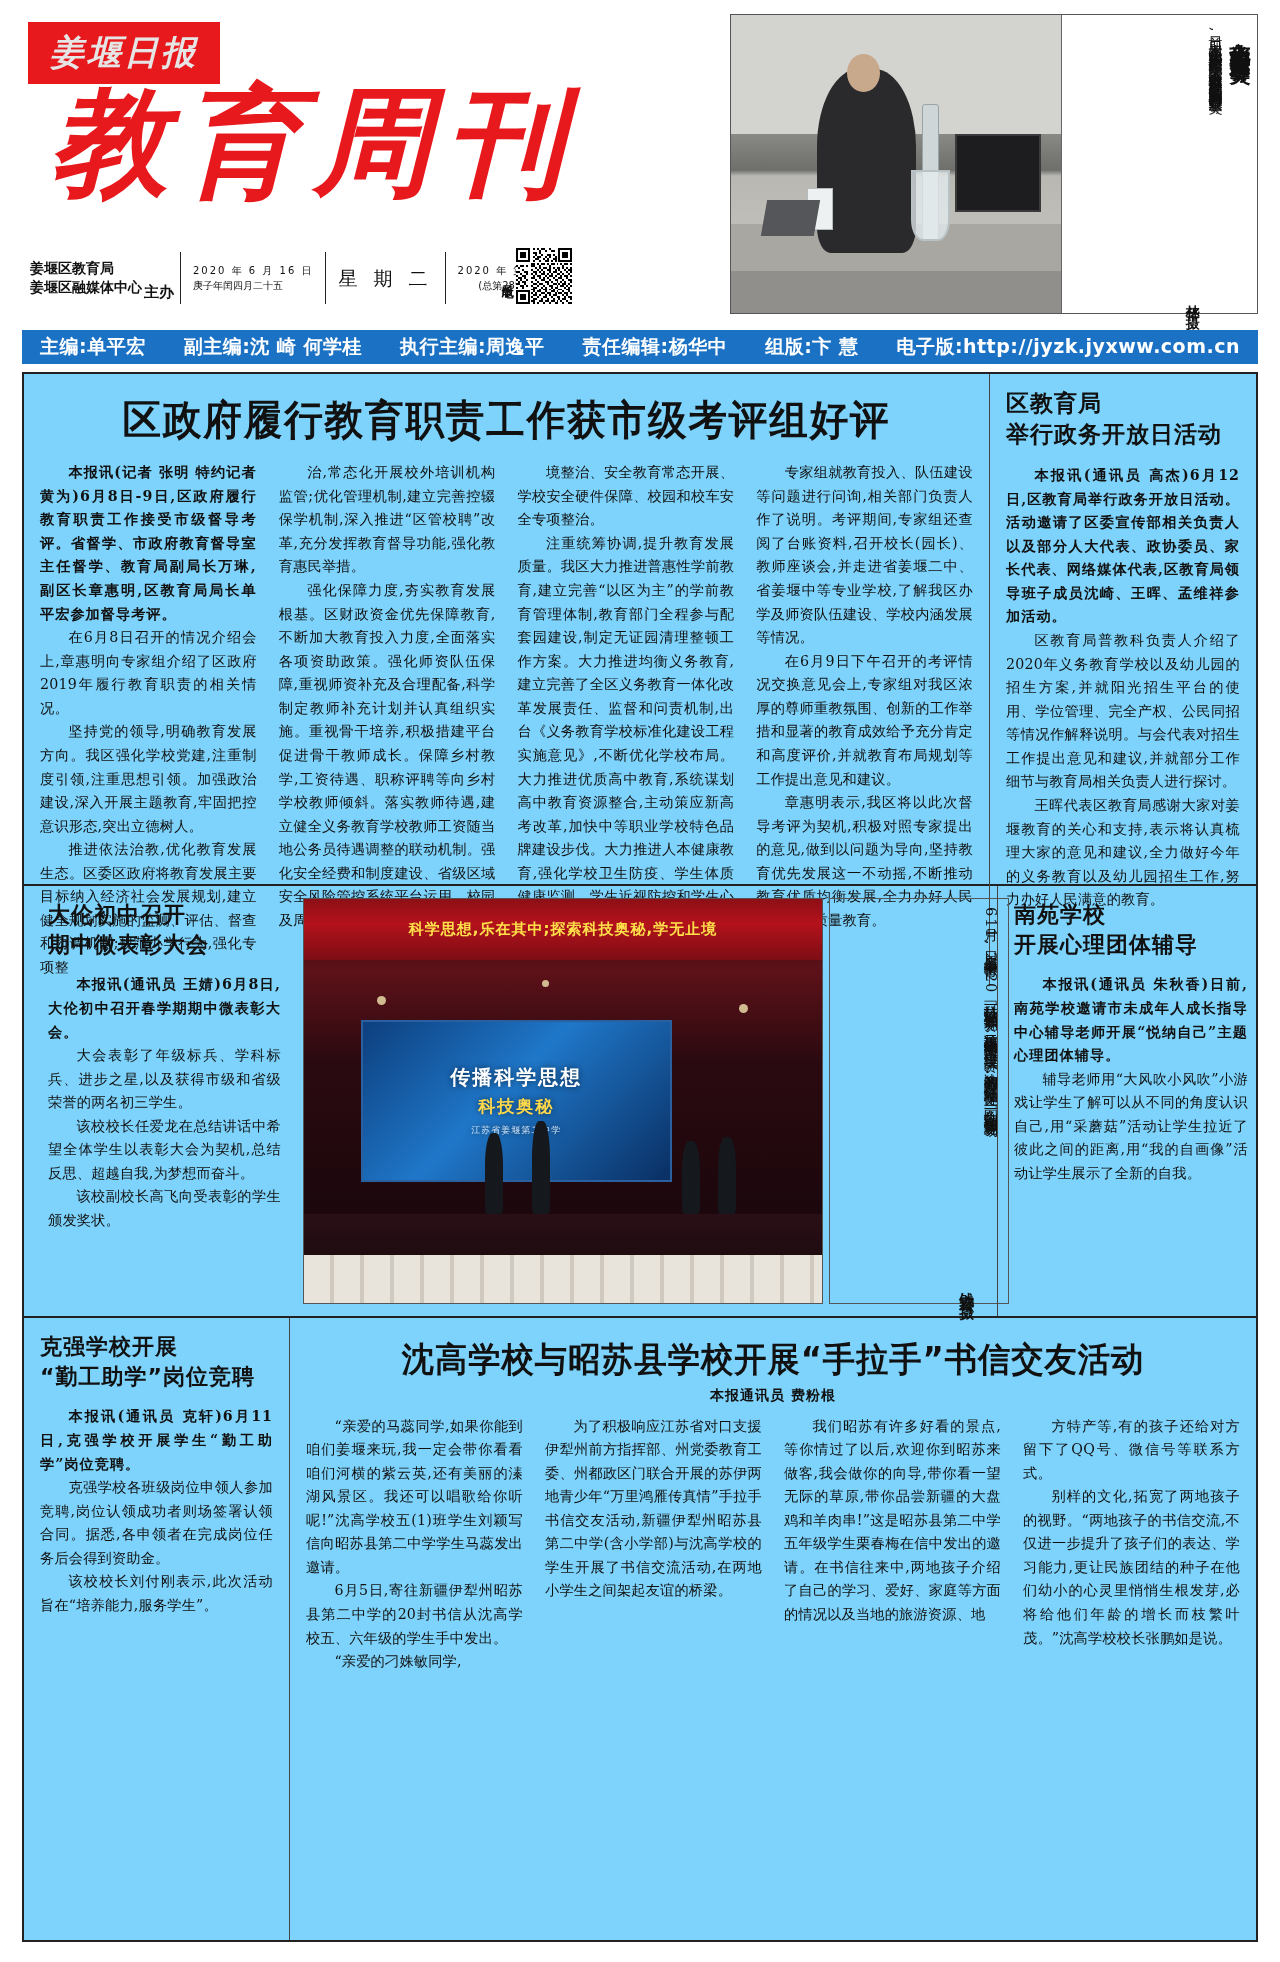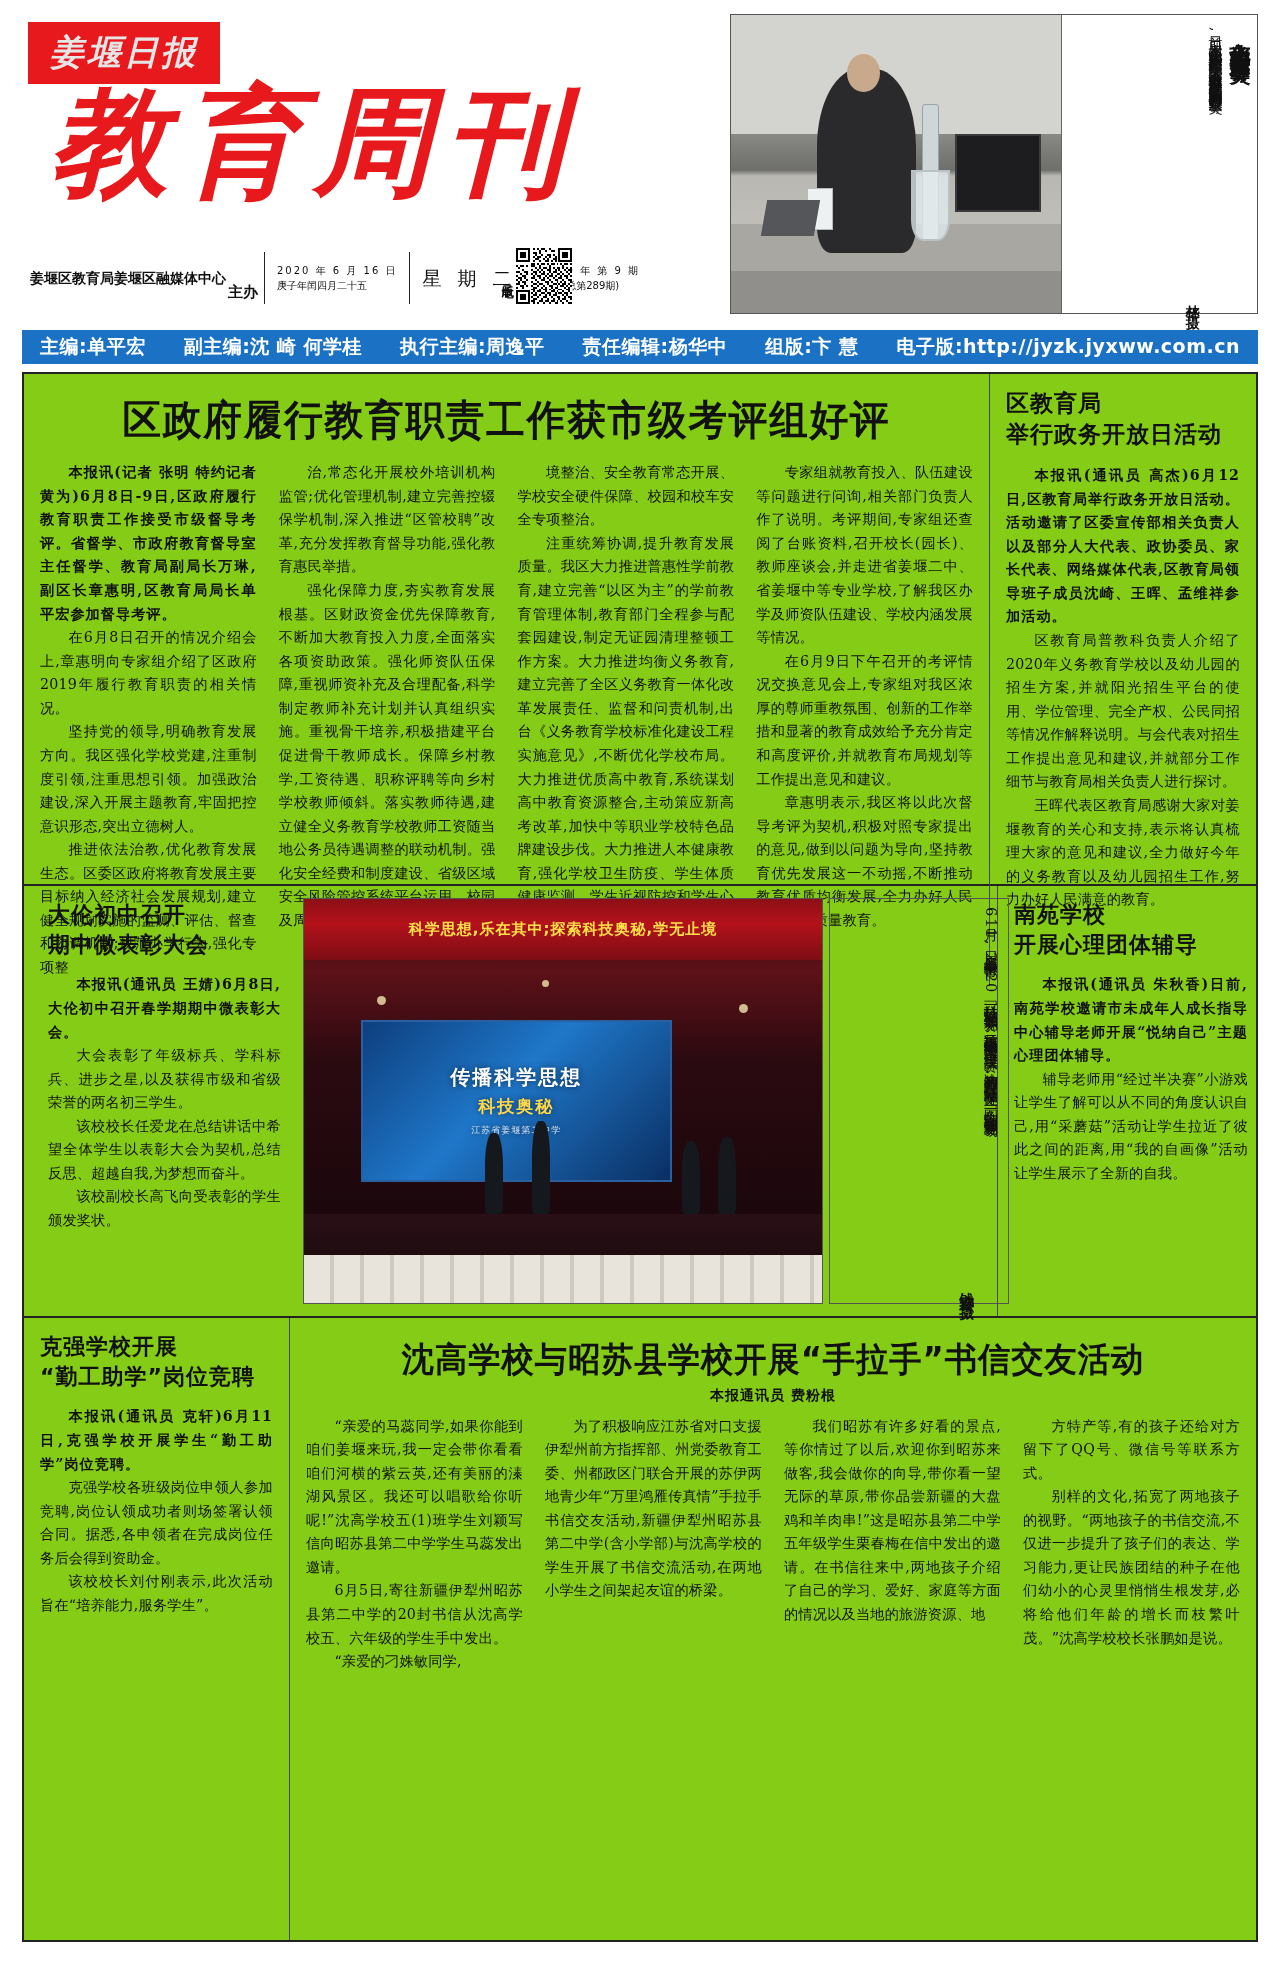--- a/index.html
+++ b/index.html
@@ -37,21 +37,21 @@
   .pubinfo {
     position: absolute; left: 30px; top: 252px;
     display: flex; align-items: stretch; height: 52px;
     font-family: "DejaVu Sans", "Liberation Sans", sans-serif;
   }
   .pub-org {
     display: flex; align-items: center; gap: 2px;
     font-size: 14px; font-weight: bold; line-height: 1.35;
     padding-right: 6px;
   }
-  .pub-org .org-lines { display: flex; flex-direction: row; }
+  .pub-org .org-lines { display: flex; flex-direction: column; }
   .pub-org .sponsor { font-size: 15px; font-weight: bold; align-self: flex-end; padding-bottom: 2px; }
   .pub-cell {
     border-left: 1px solid #222;
     padding: 0 12px;
     display: flex; flex-direction: column; justify-content: center;
     font-size: 10px; line-height: 1.5; white-space: nowrap;
   }
   .pub-cell.single { justify-content: center; font-size: 19px; letter-spacing: 5px; }
   .pub-cell .l1 { letter-spacing: 2px; }
   .pub-cell .l2 { letter-spacing: 0px; }
@@ -138,21 +138,21 @@
     display: flex; align-items: center; justify-content: center; gap: 38px;
     color: #fff; font-size: 19px; font-weight: bold;
     font-family: "DejaVu Sans", "Liberation Sans", sans-serif;
     letter-spacing: 0.5px;
   }
 
   
   .frame {
     position: absolute; left: 22px; top: 372px; width: 1236px; height: 1570px;
     border: 2px solid #222;
-    background: #84cc16;
+    background: #7dd3fc;
   }
   .sec { position: relative; }
   .hr-thick { border-top: 2px solid #222; }
 
   
   .lead { padding: 14px 16px 6px 16px; }
   .lead-title {
     font-size: 41px; font-weight: bold; letter-spacing: 2px;
     font-family: "DejaVu Sans", "Liberation Sans", sans-serif;
     text-align: center; line-height: 1.2; padding: 8px 0 16px 0;
@@ -432,21 +432,21 @@
         </div>
       </div>
 
       <div class="sidecol vsep">
         <div class="side-title sm">
           <div>南苑学校</div>
           <div>开展心理团体辅导</div>
         </div>
         <div class="bodytext">
           <p class="byline-b">本报讯(通讯员  朱秋香)日前,南苑学校邀请市未成年人成长指导中心辅导老师开展“悦纳自己”主题心理团体辅导。</p>
-          <p>辅导老师用“经过半决赛”小游戏让学生了解可以从不同的角度认识自己,用“采蘑菇”活动让学生拉近了彼此之间的距离,用“我的自画像”活动让学生展示了全新的自我。</p>
+          <p>辅导老师用“大风吹小风吹”小游戏让学生了解可以从不同的角度认识自己,用“采蘑菇”活动让学生拉近了彼此之间的距离,用“我的自画像”活动让学生展示了全新的自我。</p>
         </div>
       </div>
     </div>
 
     <div class="hr-thick"></div>
 
     <div class="sec" style="display:grid; grid-template-columns: 265px 967px; height: 622px;">
 
       <div class="sidecol">
         <div class="side-title sm">

